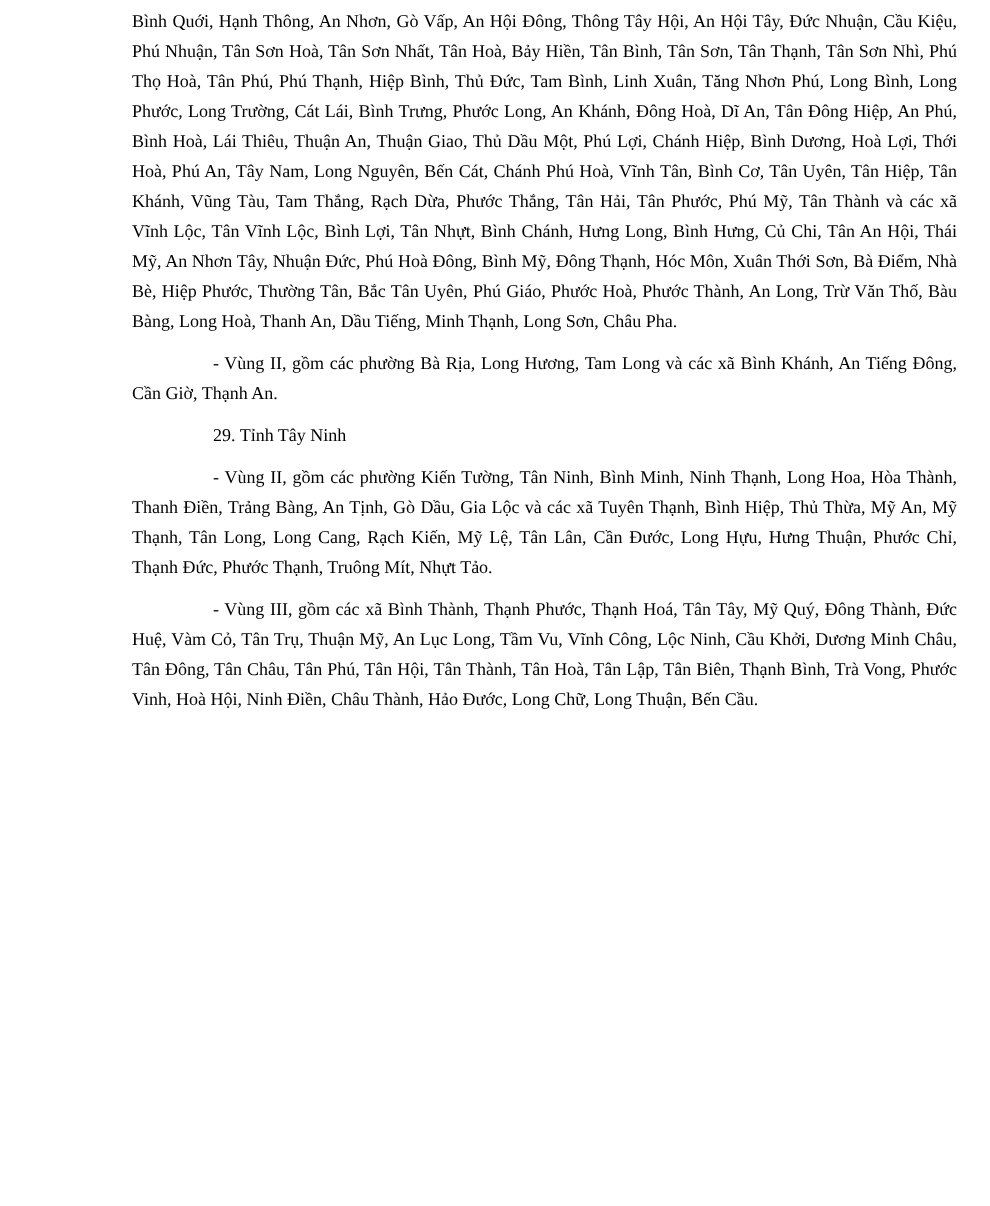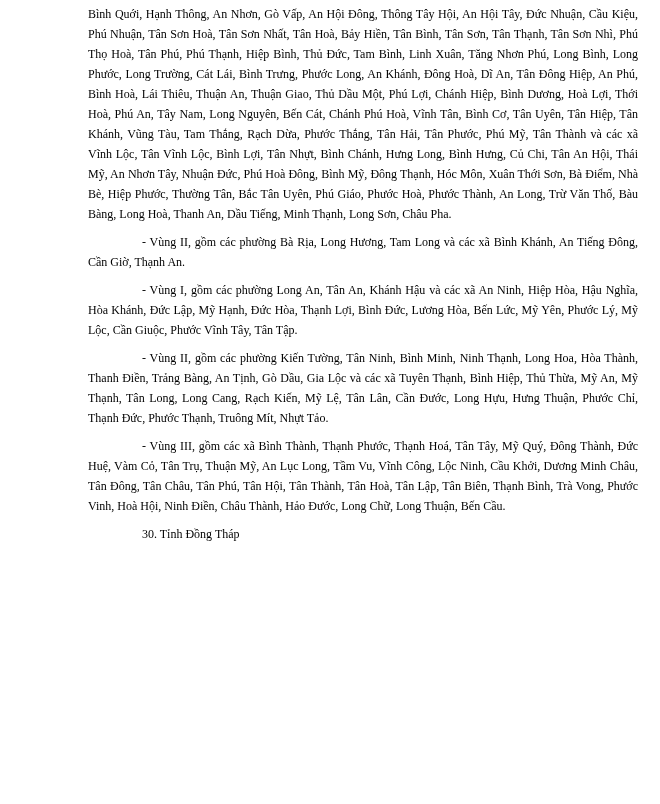--- a/index.html
+++ b/index.html
@@ -38,18 +38,17 @@
     margin-bottom: 0;
   }
 </style>
 </head>
 <body>
 
 <div class="page">
   <div class="text-block">
     <p class="para">Bình Quới, Hạnh Thông, An Nhơn, Gò Vấp, An Hội Đông, Thông Tây Hội, An Hội Tây, Đức Nhuận, Cầu Kiệu, Phú Nhuận, Tân Sơn Hoà, Tân Sơn Nhất, Tân Hoà, Bảy Hiền, Tân Bình, Tân Sơn, Tân Thạnh, Tân Sơn Nhì, Phú Thọ Hoà, Tân Phú, Phú Thạnh, Hiệp Bình, Thủ Đức, Tam Bình, Linh Xuân, Tăng Nhơn Phú, Long Bình, Long Phước, Long Trường, Cát Lái, Bình Trưng, Phước Long, An Khánh, Đông Hoà, Dĩ An, Tân Đông Hiệp, An Phú, Bình Hoà, Lái Thiêu, Thuận An, Thuận Giao, Thủ Dầu Một, Phú Lợi, Chánh Hiệp, Bình Dương, Hoà Lợi, Thới Hoà, Phú An, Tây Nam, Long Nguyên, Bến Cát, Chánh Phú Hoà, Vĩnh Tân, Bình Cơ, Tân Uyên, Tân Hiệp, Tân Khánh, Vũng Tàu, Tam Thắng, Rạch Dừa, Phước Thắng, Tân Hải, Tân Phước, Phú Mỹ, Tân Thành và các xã Vĩnh Lộc, Tân Vĩnh Lộc, Bình Lợi, Tân Nhựt, Bình Chánh, Hưng Long, Bình Hưng, Củ Chi, Tân An Hội, Thái Mỹ, An Nhơn Tây, Nhuận Đức, Phú Hoà Đông, Bình Mỹ, Đông Thạnh, Hóc Môn, Xuân Thới Sơn, Bà Điểm, Nhà Bè, Hiệp Phước, Thường Tân, Bắc Tân Uyên, Phú Giáo, Phước Hoà, Phước Thành, An Long, Trừ Văn Thố, Bàu Bàng, Long Hoà, Thanh An, Dầu Tiếng, Minh Thạnh, Long Sơn, Châu Pha.</p>
     <p class="para indent">- Vùng II, gồm các phường Bà Rịa, Long Hương, Tam Long và các xã Bình Khánh, An Tiếng Đông, Cần Giờ, Thạnh An.</p>
-    <p class="para indent">- Vùng I, gồm các phường Long An, Tân An, Khánh Hậu và các xã An Ninh, Hiệp Hòa, Hậu Nghĩa, Hòa Khánh, Đức Lập, Mỹ Hạnh, Đức Hòa, Thạnh Lợi, Bình Đức, Lương Hòa, Bến Lức, Mỹ Yên, Phước Lý, Mỹ Lộc, Cần Giuộc, Phước Vĩnh Tây, Tân Tập.</p>
+    <p class="para indent">29. Tỉnh Tây Ninh</p>
     <p class="para indent">- Vùng II, gồm các phường Kiến Tường, Tân Ninh, Bình Minh, Ninh Thạnh, Long Hoa, Hòa Thành, Thanh Điền, Trảng Bàng, An Tịnh, Gò Dầu, Gia Lộc và các xã Tuyên Thạnh, Bình Hiệp, Thủ Thừa, Mỹ An, Mỹ Thạnh, Tân Long, Long Cang, Rạch Kiến, Mỹ Lệ, Tân Lân, Cần Đước, Long Hựu, Hưng Thuận, Phước Chỉ, Thạnh Đức, Phước Thạnh, Truông Mít, Nhựt Tảo.</p>
     <p class="para indent">- Vùng III, gồm các xã Bình Thành, Thạnh Phước, Thạnh Hoá, Tân Tây, Mỹ Quý, Đông Thành, Đức Huệ, Vàm Cỏ, Tân Trụ, Thuận Mỹ, An Lục Long, Tầm Vu, Vĩnh Công, Lộc Ninh, Cầu Khởi, Dương Minh Châu, Tân Đông, Tân Châu, Tân Phú, Tân Hội, Tân Thành, Tân Hoà, Tân Lập, Tân Biên, Thạnh Bình, Trà Vong, Phước Vinh, Hoà Hội, Ninh Điền, Châu Thành, Hảo Đước, Long Chữ, Long Thuận, Bến Cầu.</p>
-    <p class="para indent">30. Tỉnh Đồng Tháp</p>
   </div>
 </div>
 
 </body></html>

